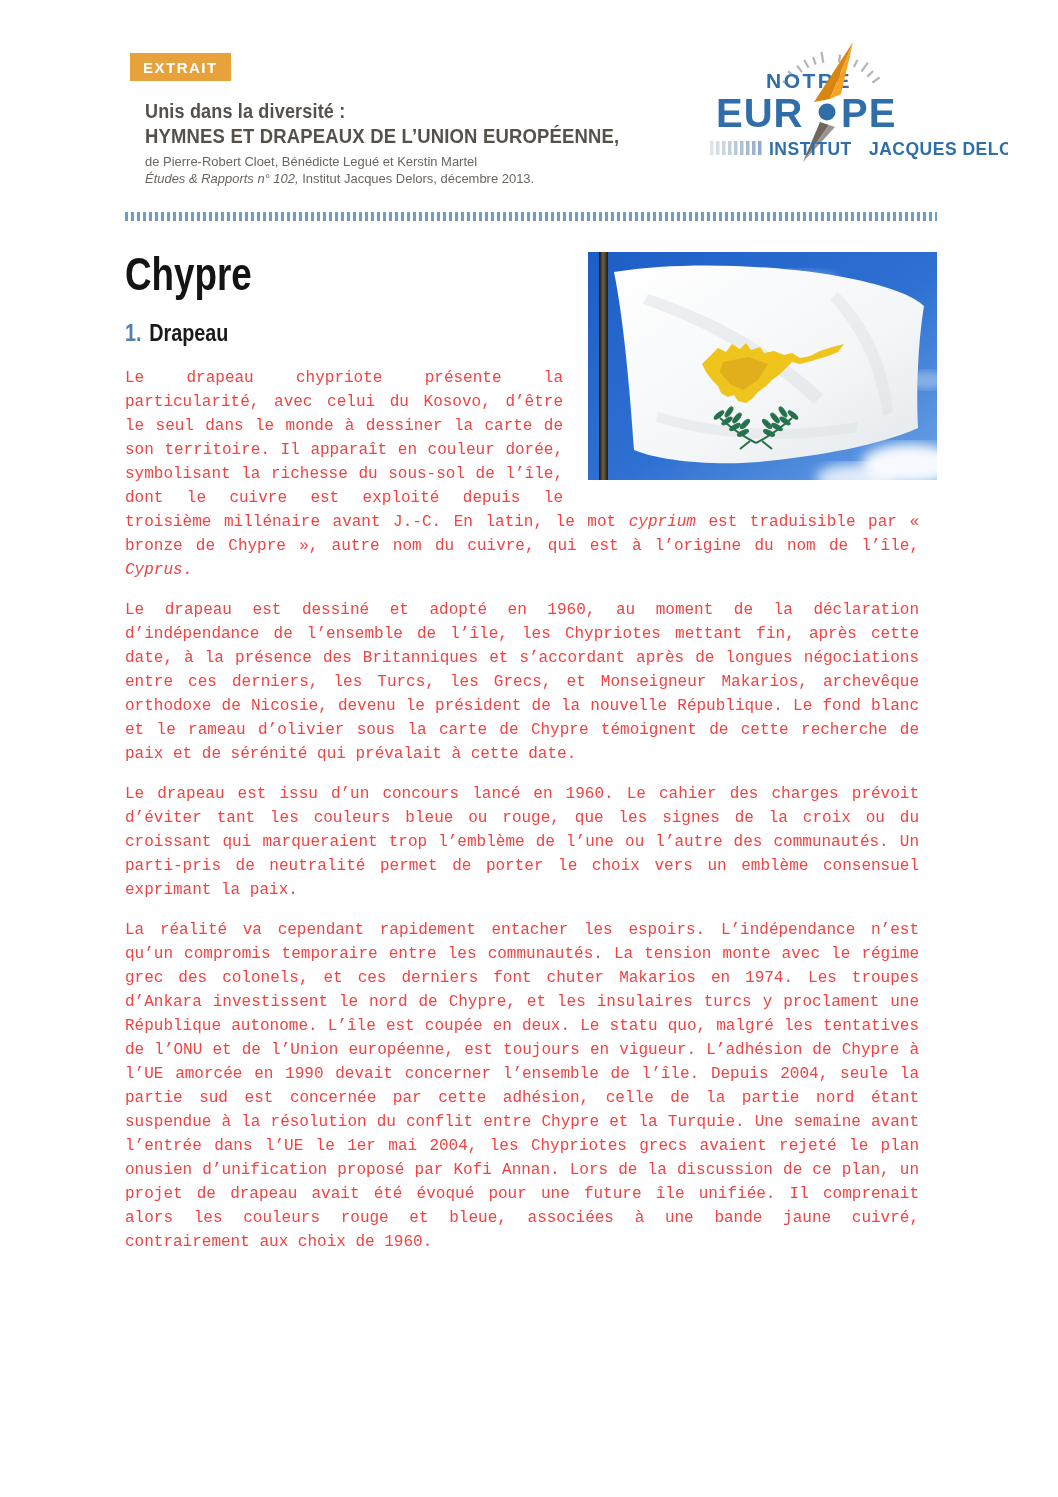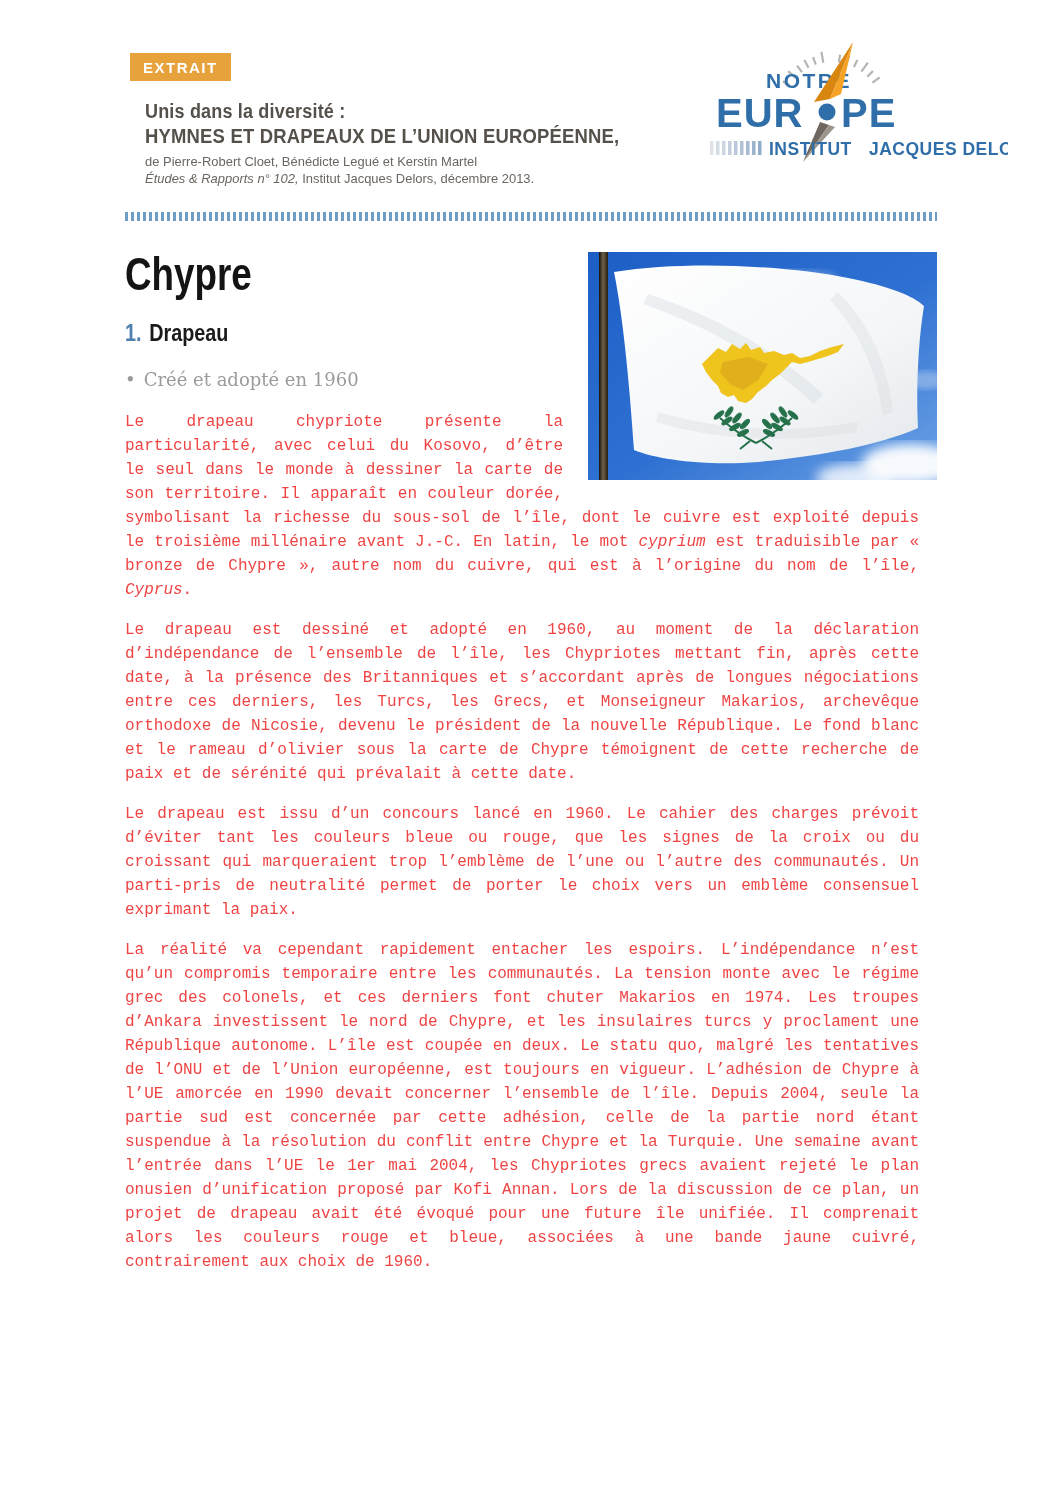--- a/index.html
+++ b/index.html
@@ -189,21 +189,20 @@
         <ellipse cx="187" cy="166" rx="6" ry="2.2" transform="rotate(50 187 166)"></ellipse>
         <ellipse cx="179" cy="172" rx="6" ry="2.2" transform="rotate(45 179 172)"></ellipse>
       </g>
     </svg>
   </div>
 
   <h1 class="title">Chypre</h1>
 
   <h2 class="section"><span class="num">1.</span><span>Drapeau</span></h2>
 
-  <div class="bullet"><span class="dot">•</span><span>Créé et adopté en 1960</span></div>
 
   <p class="body-par first"><span>Le drapeau chypriote présente la particularité, avec celui du Kosovo, d’être le seul dans le monde à dessiner la carte de son territoire. Il apparaît en couleur dorée, symbolisant la richesse du sous-sol de l’île, dont le cuivre est exploité depuis le troisième millénaire avant J.-C. En latin, le mot </span><span class="it">cyprium</span><span> est traduisible par « bronze de Chypre », autre nom du cuivre, qui est à l’origine du nom de l’île, </span><span class="it">Cyprus</span><span>.</span></p>
 
   <p class="body-par">Le drapeau est dessiné et adopté en 1960, au moment de la déclaration d’indépendance de l’ensemble de l’île, les Chypriotes mettant fin, après cette date, à la présence des Britanniques et s’accordant après de longues négociations entre ces derniers, les Turcs, les Grecs, et Monseigneur Makarios, archevêque orthodoxe de Nicosie, devenu le président de la nouvelle République. Le fond blanc et le rameau d’olivier sous la carte de Chypre témoignent de cette recherche de paix et de sérénité qui prévalait à cette date.</p>
 
   <p class="body-par">Le drapeau est issu d’un concours lancé en 1960. Le cahier des charges prévoit d’éviter tant les couleurs bleue ou rouge, que les signes de la croix ou du croissant qui marqueraient trop l’emblème de l’une ou l’autre des communautés. Un parti-pris de neutralité permet de porter le choix vers un emblème consensuel exprimant la paix.</p>
 
   <p class="body-par">La réalité va cependant rapidement entacher les espoirs. L’indépendance n’est qu’un compromis temporaire entre les communautés. La tension monte avec le régime grec des colonels, et ces derniers font chuter Makarios en 1974. Les troupes d’Ankara investissent le nord de Chypre, et les insulaires turcs y proclament une République autonome. L’île est coupée en deux. Le statu quo, malgré les tentatives de l’ONU et de l’Union européenne, est toujours en vigueur. L’adhésion de Chypre à l’UE amorcée en 1990 devait concerner l’ensemble de l’île. Depuis 2004, seule la partie sud est concernée par cette adhésion, celle de la partie nord étant suspendue à la résolution du conflit entre Chypre et la Turquie. Une semaine avant l’entrée dans l’UE le 1er mai 2004, les Chypriotes grecs avaient rejeté le plan onusien d’unification proposé par Kofi Annan. Lors de la discussion de ce plan, un projet de drapeau avait été évoqué pour une future île unifiée. Il comprenait alors les couleurs rouge et bleue, associées à une bande jaune cuivré, contrairement aux choix de 1960.</p>
 </div>
 

